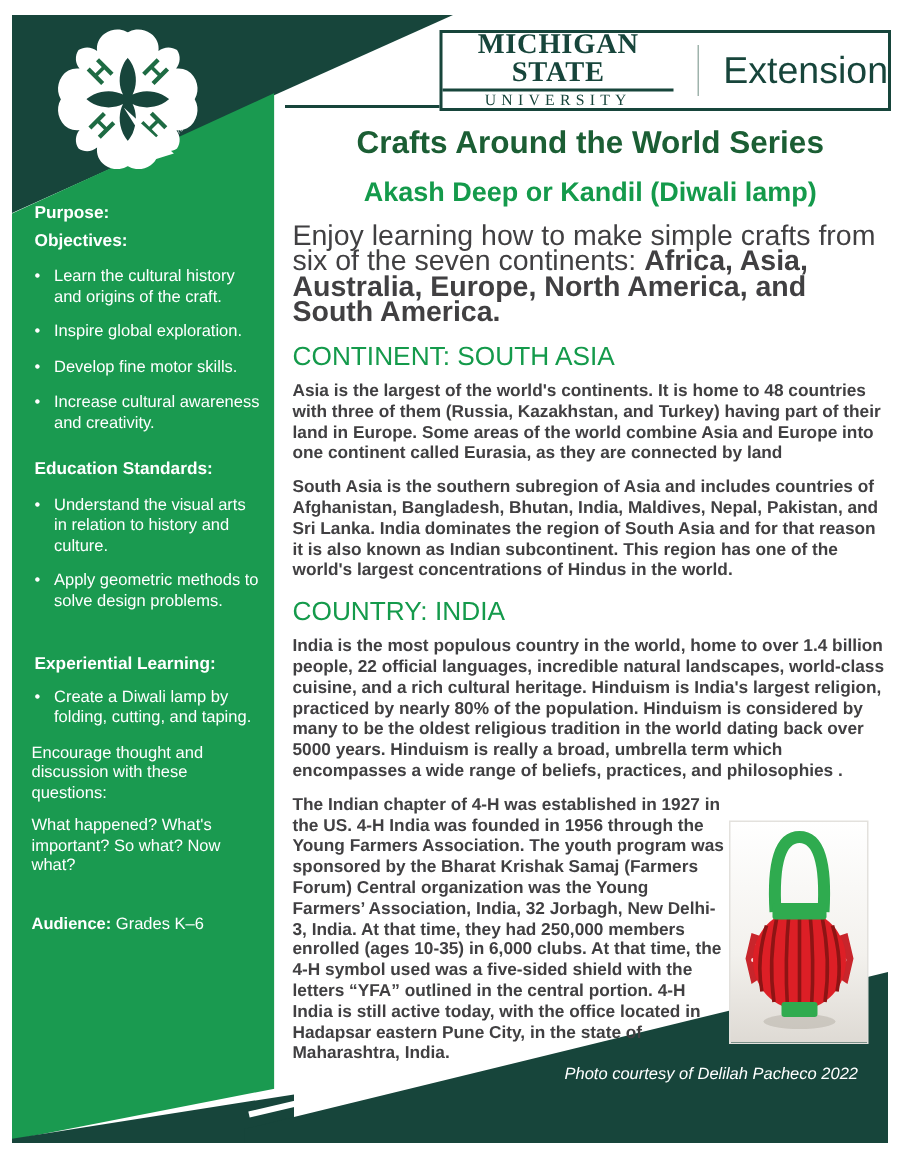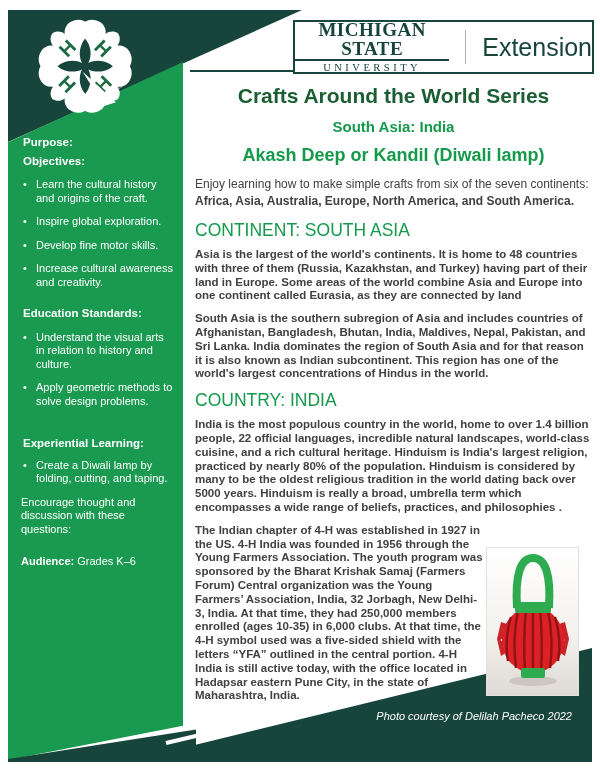--- a/index.html
+++ b/index.html
@@ -33,21 +33,21 @@
   .sb-p{margin:0 0 24px 0;}
   .sb-ul{margin:0 0 18px 0;}
   .sb-li{display:flex;margin:0 0 10px 0;}
   .sb-li .blt{width:13px;flex:0 0 13px;padding-left:2px;}
   .sb-gap1{height:11px;}
   
   .main{position:absolute;left:195px;top:84px;width:397px;color:var(--body);}
   .title{color:var(--titlegreen);font-size:21px;font-weight:bold;text-align:center;margin:0 0 10px 0;}
   .sub1{color:var(--green);font-size:15px;font-weight:bold;text-align:center;margin:0 0 10px 0;}
   .sub2{color:var(--green);font-size:18px;font-weight:bold;text-align:center;margin:0 0 10px 0;}
-  .intro{font-size:12px;line-height:17px;margin:0 0 10px 0;}
+  .intro{font-size:19px;line-height:17px;margin:0 0 10px 0;}
   .sec-h{color:var(--green);font-size:17.5px;font-weight:normal;margin:6px 0 7px 0;}
   .body-p{font-size:11.5px;line-height:13.8px;margin:0 0 9px 0;font-weight:bold;}
   .narrow{width:288px;}
   
   .photo{position:absolute;left:487px;top:548px;width:91px;height:147px;
     background:linear-gradient(180deg,#ffffff 0%,#f3f1ed 60%,#dedad4 100%);
     box-shadow:0 0 0 1px #e3e1dd;}
   .caption{position:absolute;left:240px;top:710px;width:332px;text-align:right;color:#fff;
     font-size:11px;font-style:italic;}
   .clover{position:absolute;left:28px;top:12px;}
@@ -137,27 +137,27 @@
 
     <div class="sb-h" style="margin-bottom:8px;">Experiential Learning:</div>
     <div class="sb-ul" style="margin-bottom:8px;">
       <div class="sb-li">
           <span class="blt">•</span>
           <span>Create a Diwali lamp by folding, cutting, and taping.</span>
         </div>
     </div>
 
     <p class="sb-p" style="margin-bottom:8px;">Encourage thought and discussion with these questions:</p>
+    <p class="sb-p" style="margin-bottom:14px;">What happened? What's important? So what? Now what?</p>
     <div class="sb-gap1"></div>
     <p class="sb-p"><b>Audience:</b><span> Grades K–6</span></p>
   </div>
 
   <div class="main">
     <h1 class="title">Crafts Around the World Series</h1>
-    <div class="sub1">South Asia: India</div>
     <div class="sub2">Akash Deep or Kandil (Diwali lamp)</div>
     <p class="intro"><span>Enjoy learning how to make simple crafts from six of the seven continents: </span><b>Africa, Asia, Australia, Europe, North America, and South America.</b></p>
 
     <h2 class="sec-h">CONTINENT: SOUTH ASIA</h2>
     <p class="body-p">Asia is the largest of the world's continents. It is home to 48 countries with three of them (Russia, Kazakhstan, and Turkey) having part of their land in Europe. Some areas of the world combine Asia and Europe into one continent called Eurasia, as they are connected by land</p>
     <p class="body-p">South Asia is the southern subregion of Asia and includes countries of Afghanistan, Bangladesh, Bhutan, India, Maldives, Nepal, Pakistan, and Sri Lanka. India dominates the region of South Asia and for that reason it is also known as Indian subcontinent.  This region has one of the world's largest concentrations of Hindus in the world.</p>
 
     <h2 class="sec-h">COUNTRY: INDIA</h2>
     <p class="body-p">India is the most populous country in the world, home to over 1.4 billion people, 22 official languages, incredible natural landscapes, world-class cuisine, and a rich cultural heritage. Hinduism is India's largest religion, practiced by nearly 80% of the population. Hinduism is considered by many to be the oldest religious tradition in the world dating back over 5000 years. Hinduism is really a broad, umbrella term which encompasses a wide range of beliefs, practices, and philosophies .</p>
     <p class="body-p narrow">The Indian chapter of 4-H was established in 1927 in the US. 4-H India was founded in 1956 through the Young Farmers Association.  The youth program was sponsored by the Bharat Krishak Samaj (Farmers Forum) Central organization was the Young Farmers’ Association, India, 32 Jorbagh, New Delhi-3, India.  At that time, they had 250,000 members enrolled (ages 10-35) in 6,000 clubs. At that time, the 4-H symbol used was a five-sided shield with the letters “YFA” outlined in the central portion. 4-H India is still active today, with the office located in Hadapsar eastern Pune City, in the state of Maharashtra, India.</p>

